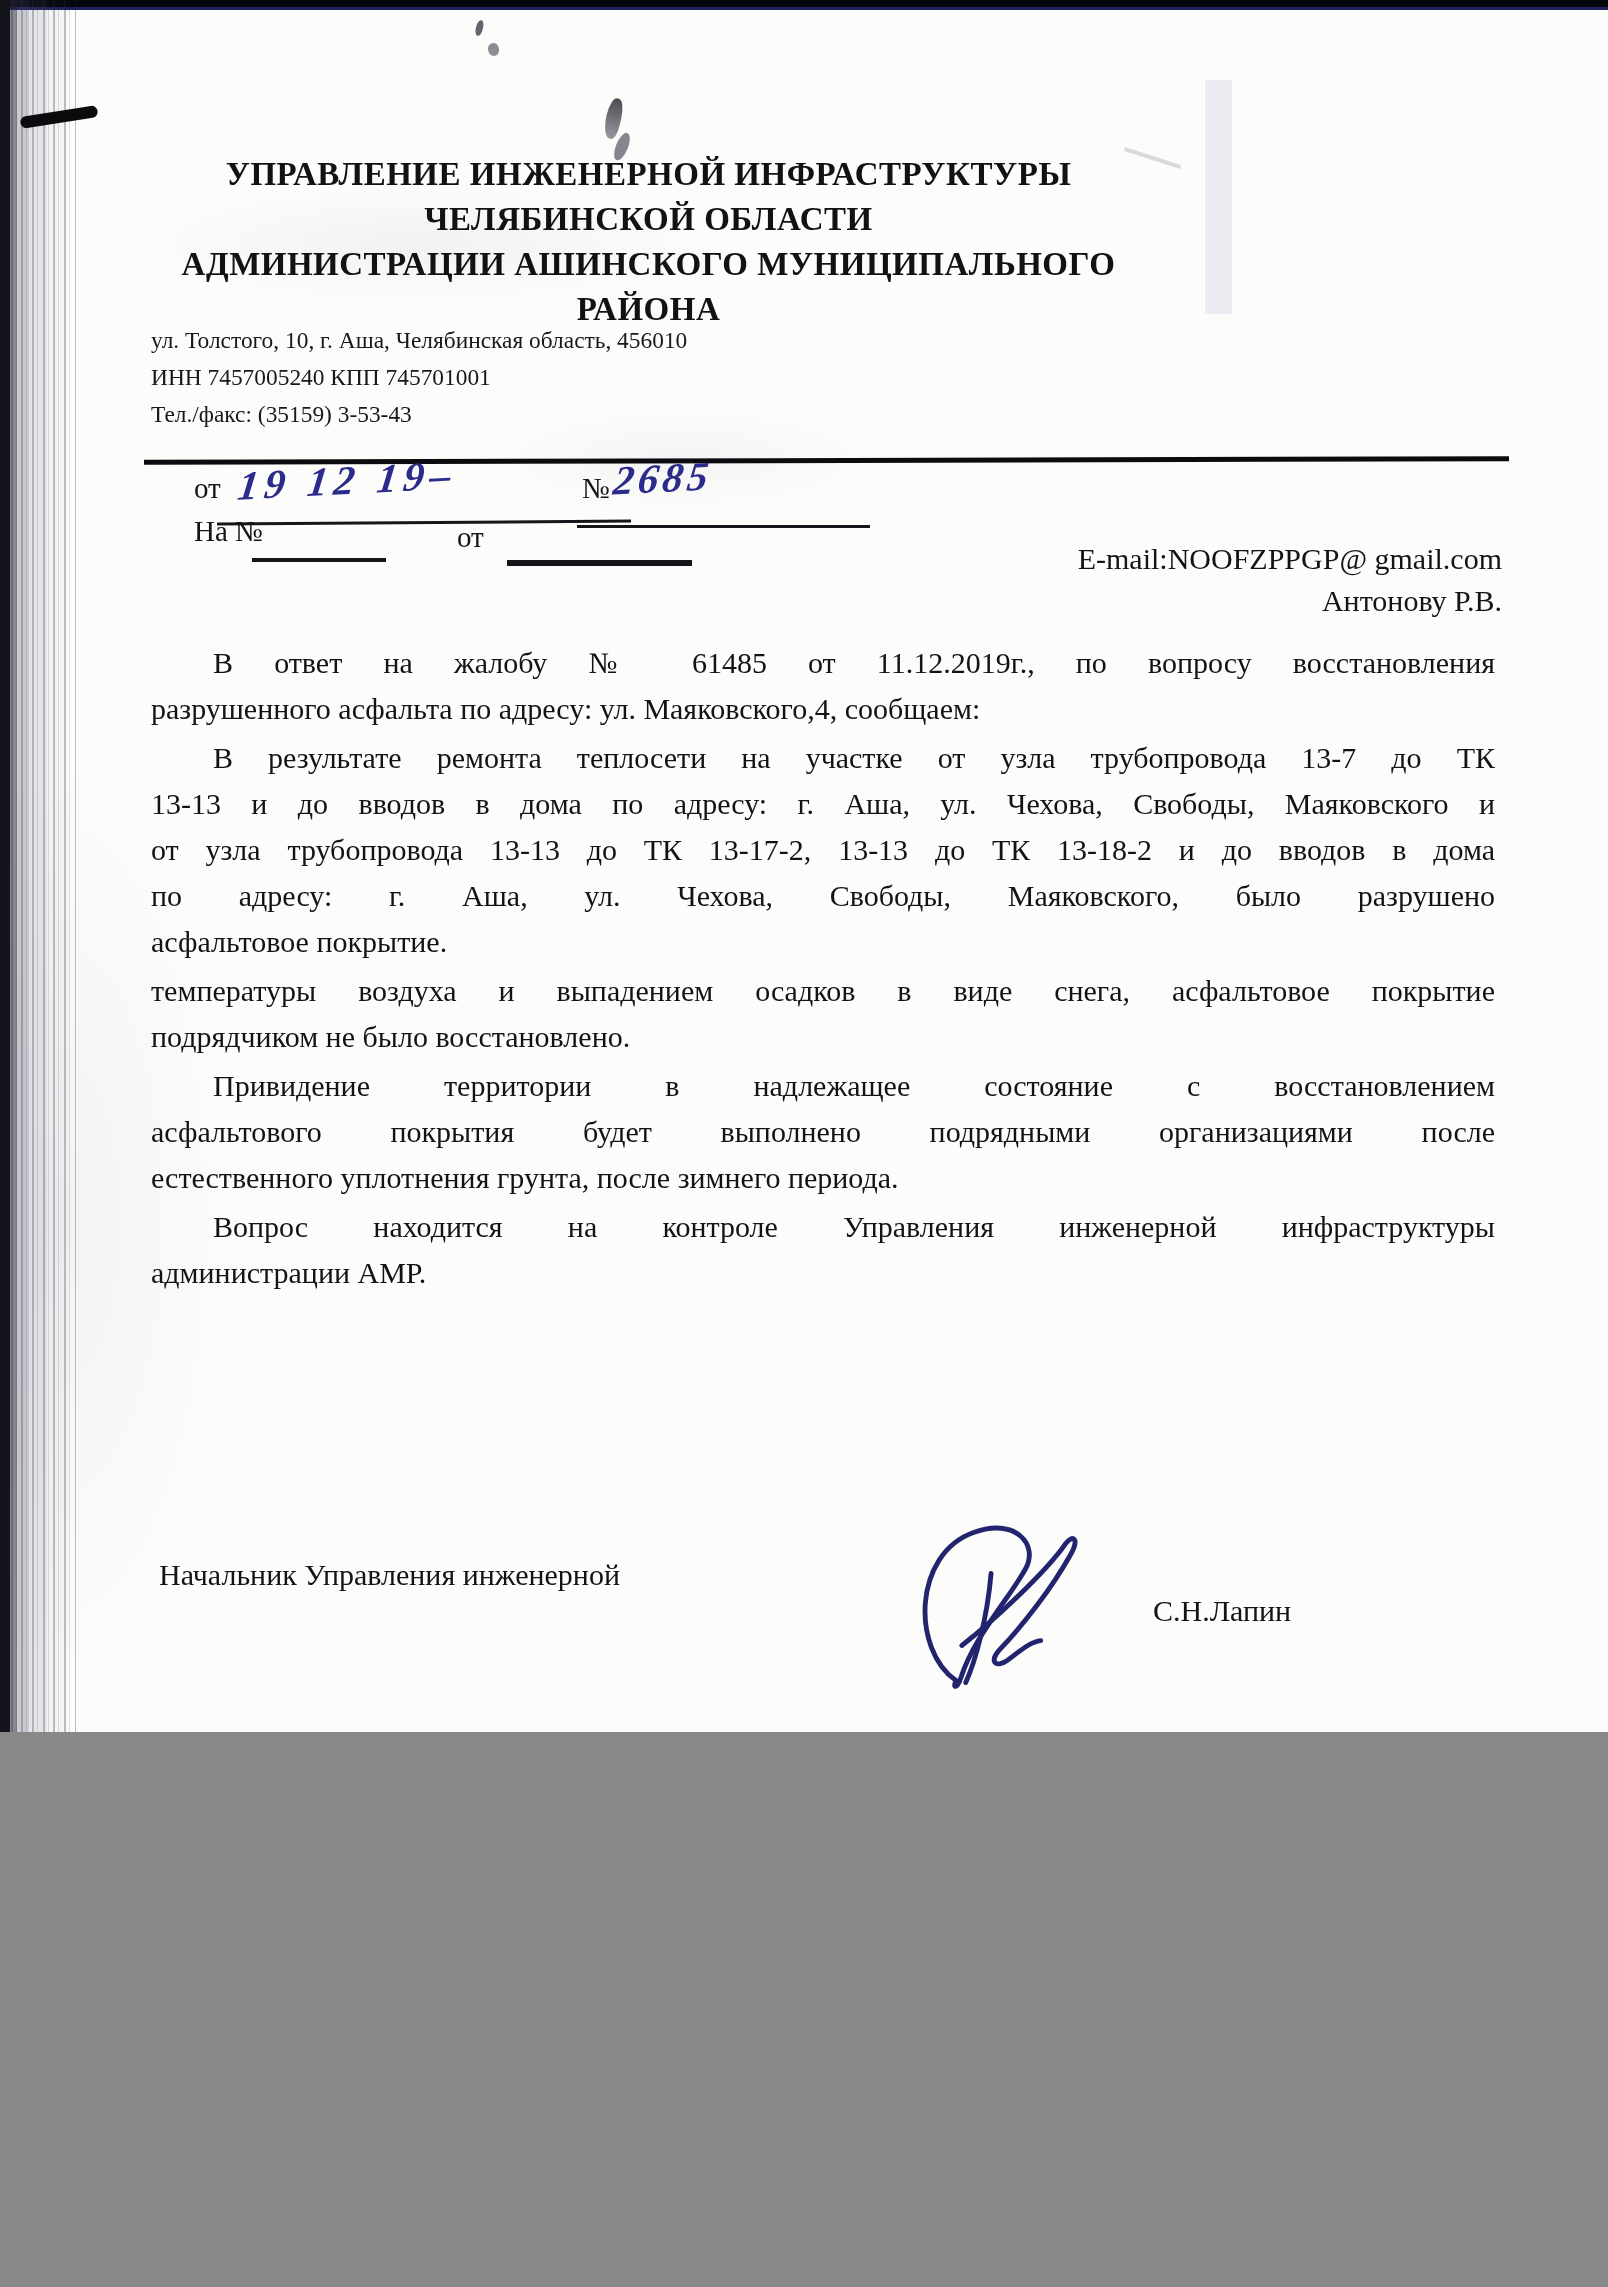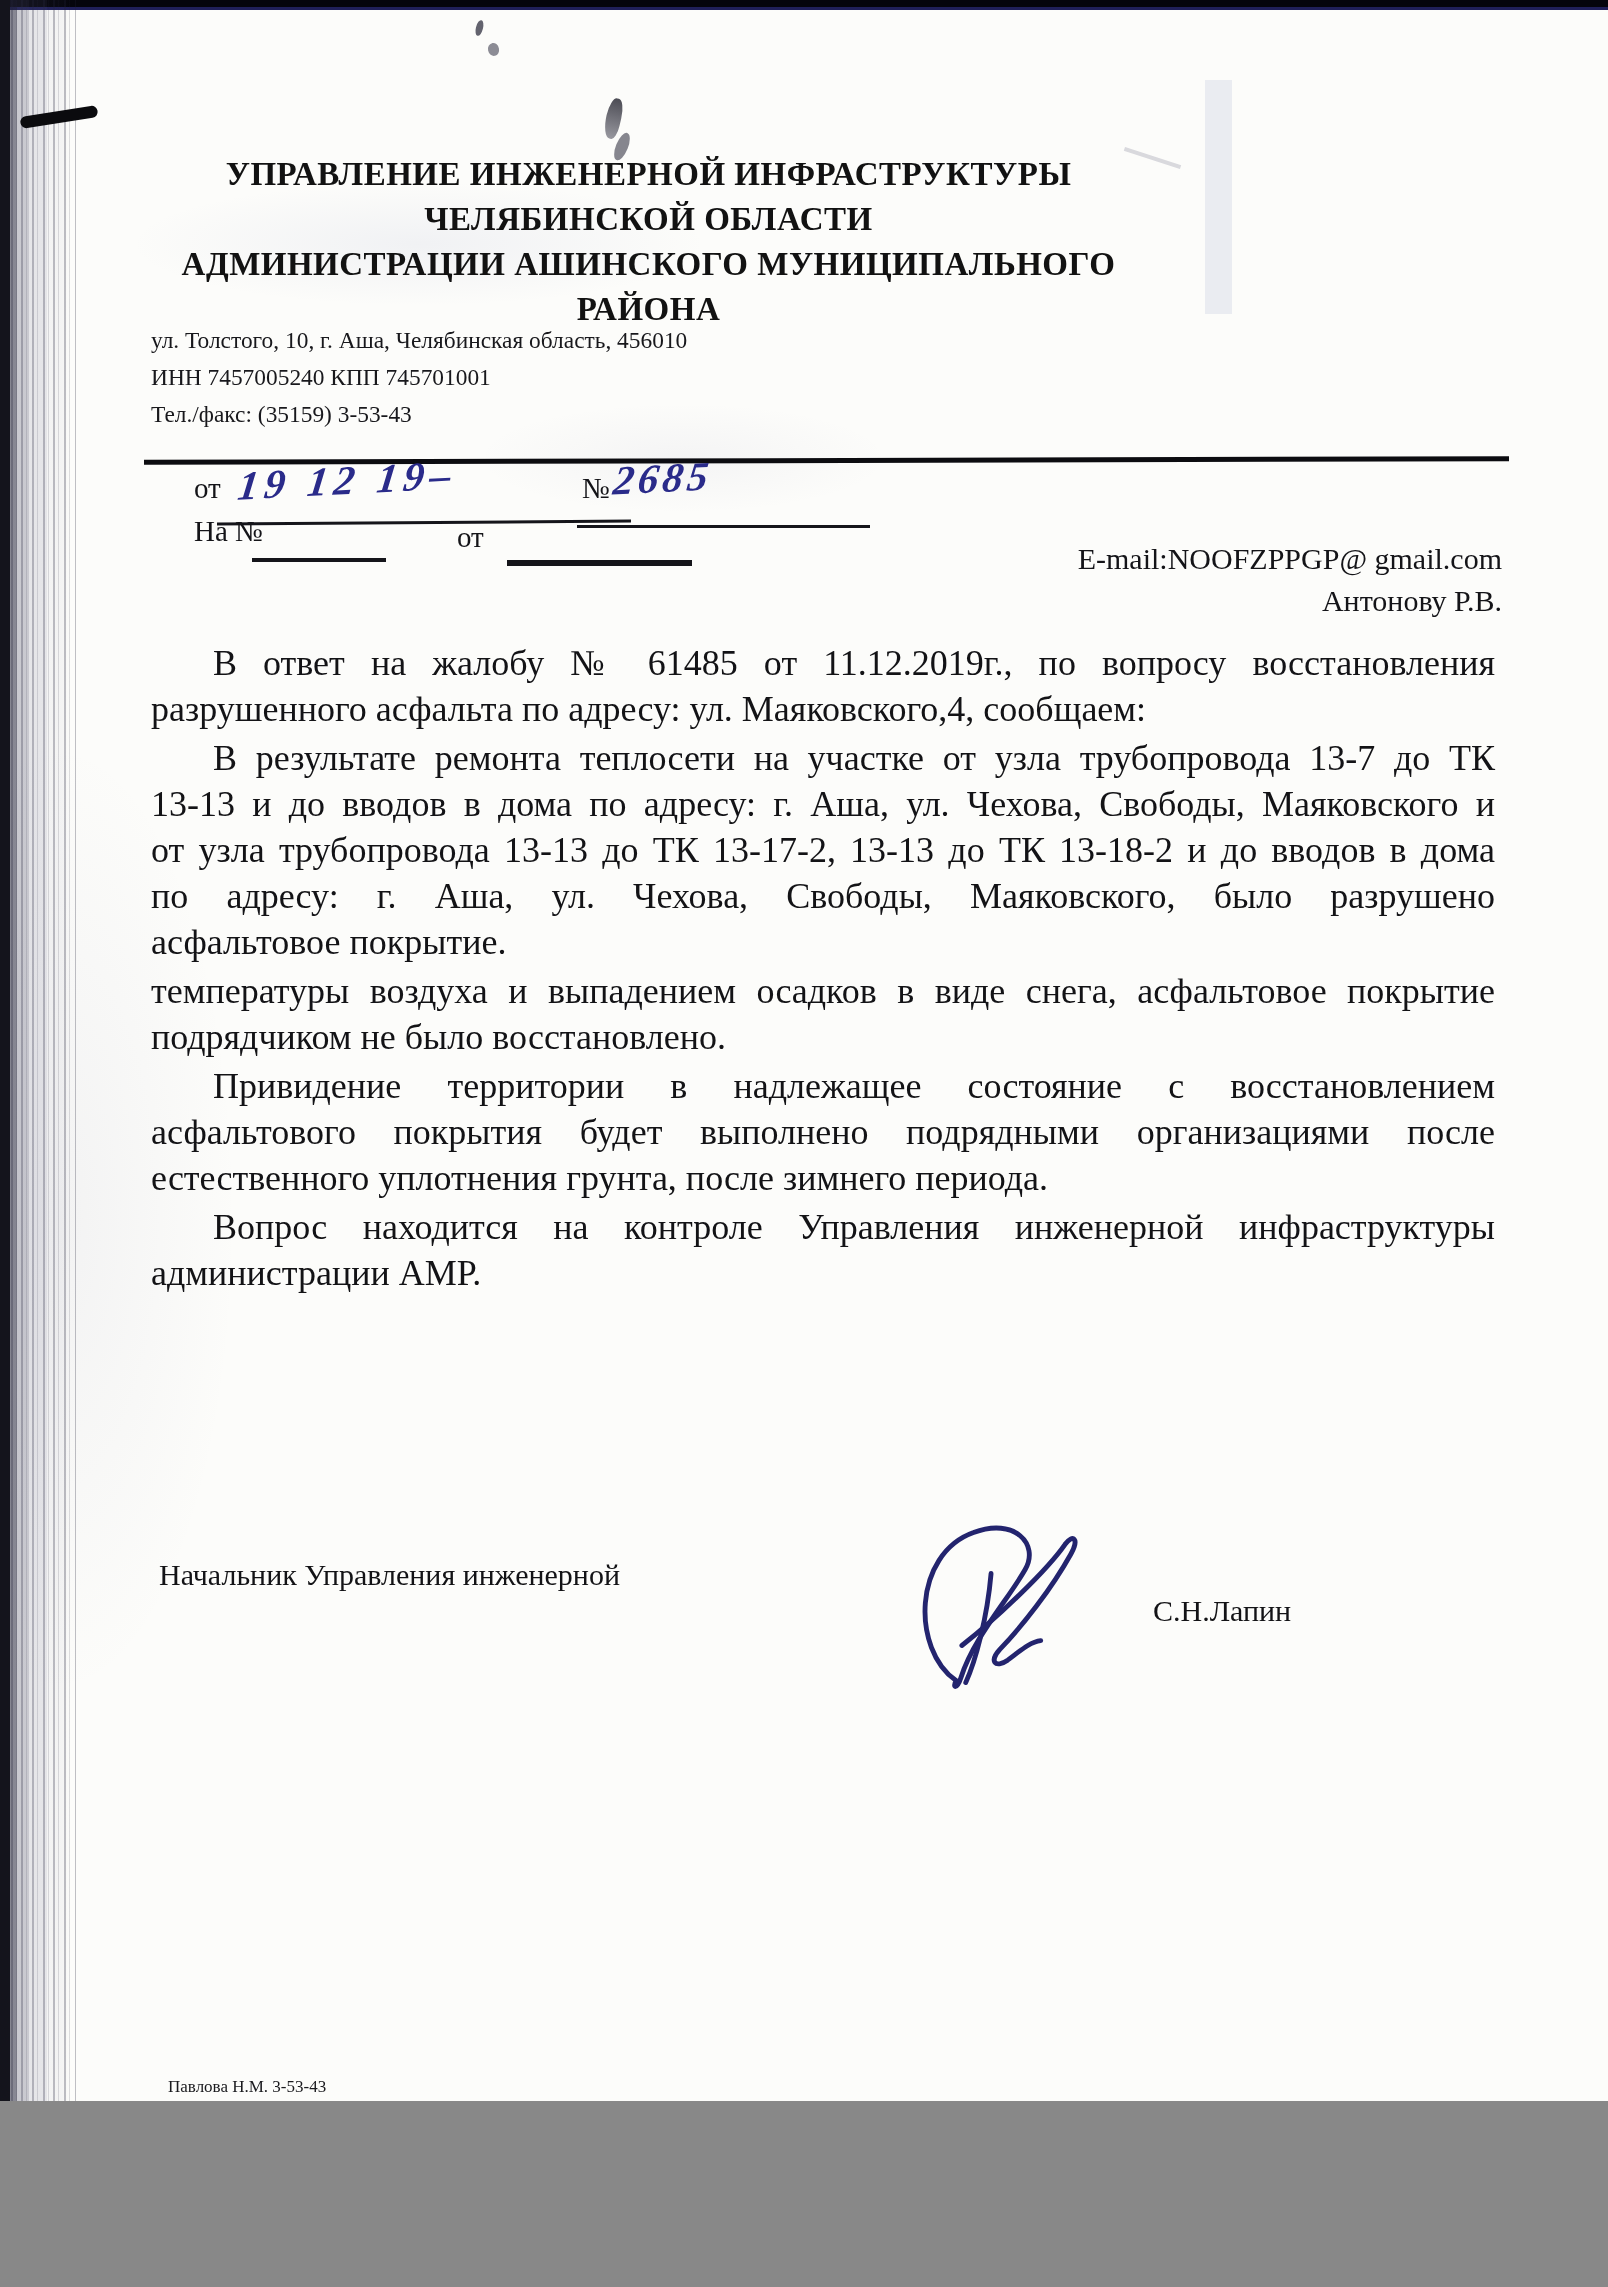--- a/index.html
+++ b/index.html
@@ -1,18 +1,18 @@
 <!DOCTYPE html>
 <html lang="ru"><head>
 <meta charset="utf-8">
 <style>
   html,body{margin:0;padding:0;background:#888;}
   .page{
     position:relative;
-    width:1608px;height:2101px;
+    width:1608px;height:1732px;
     margin:0 auto;
     background-color:#fcfcfa;
     background-image:
       radial-gradient(ellipse 410px 88px at 419px 244px, rgba(140,150,190,0.10), transparent 70%),
       radial-gradient(ellipse 254px 683px at 59px 1219px, rgba(120,120,150,0.07), transparent 70%),
       radial-gradient(ellipse 488px 137px at 878px 2233px, rgba(120,120,150,0.05), transparent 70%),
       radial-gradient(ellipse 293px 78px at 683px 458px, rgba(120,120,160,0.06), transparent 70%);
     overflow:hidden;
     font-family:"Liberation Serif","DejaVu Serif",serif;
     color:#161616;
@@ -35,21 +35,21 @@
   .org-block{position:absolute;left:146px;top:152px;width:1005px;text-align:center;font-weight:bold;font-size:33px;line-height:45px;letter-spacing:0.5px;color:#121212;}
   .contact-block{position:absolute;left:151px;top:322px;font-size:23.4px;line-height:37px;color:#18181c;}
   
   .rule{position:absolute;left:144px;top:458px;width:1365px;height:4.9px;background:#0c0c10;transform:rotate(-0.15deg);}
   .ref-label{position:absolute;font-size:29px;color:#141418;margin-left:43px;}
   .hand{position:absolute;font-size:41px;font-style:italic;font-weight:bold;color:#2a2b8a;transform:skewX(-10deg) rotate(-3deg);letter-spacing:5.9px;white-space:nowrap;}
   .uline{position:absolute;background:#15151a;}
   
   .recipient-block{position:absolute;left:878px;top:538px;width:624px;text-align:right;font-size:30px;line-height:42px;color:#141418;}
   
-  .body-block{position:absolute;left:151px;top:640px;width:1344px;font-size:36px;color:#131316;}
+  .body-block{position:absolute;left:151px;top:640px;width:1344px;font-size:30px;color:#131316;}
   .body-block .line{display:block;line-height:46px;text-align:justify;text-align-last:justify;}
   .body-block .line.first{padding-left:62px;}
   .body-block .line.last{text-align-last:left;}
   .para{margin:0 0 2.9px 0;}
   
   .signoff-pos{position:absolute;left:159px;top:1549px;font-size:30px;line-height:52px;color:#131316;}
   .signature-svg{position:absolute;left:905px;top:1517px;}
   .signer-name{position:absolute;left:1153px;top:1594px;font-size:30px;color:#131316;}
   
   .footer-exec{position:absolute;left:168px;top:2077px;font-size:17px;color:#1a1a1e;}

